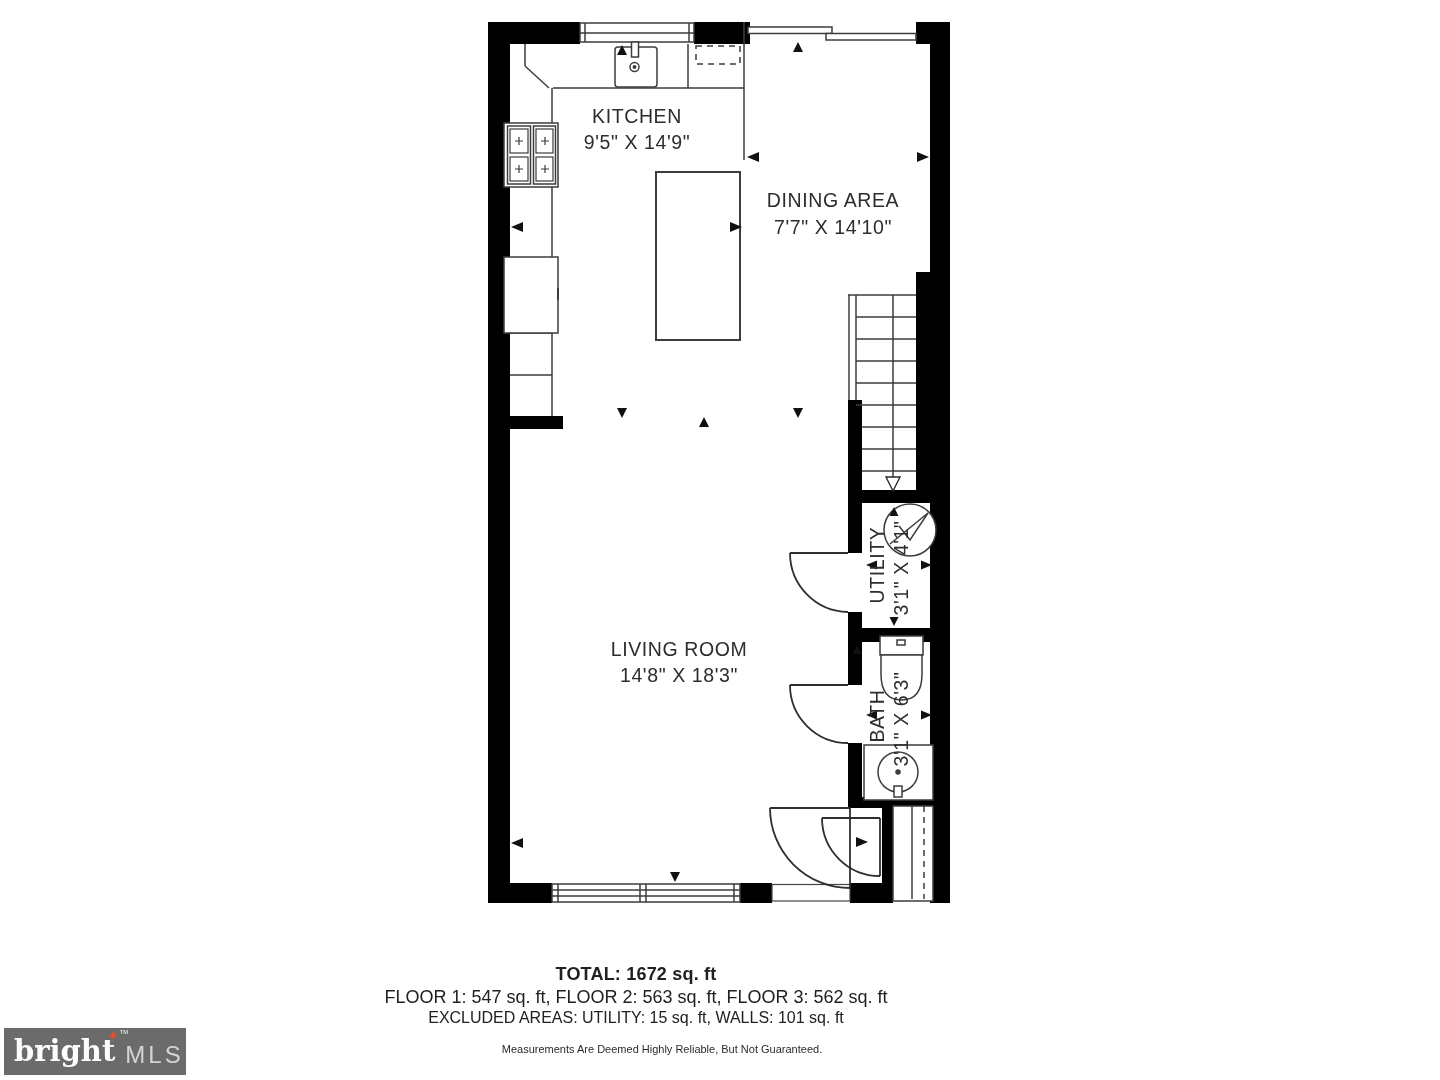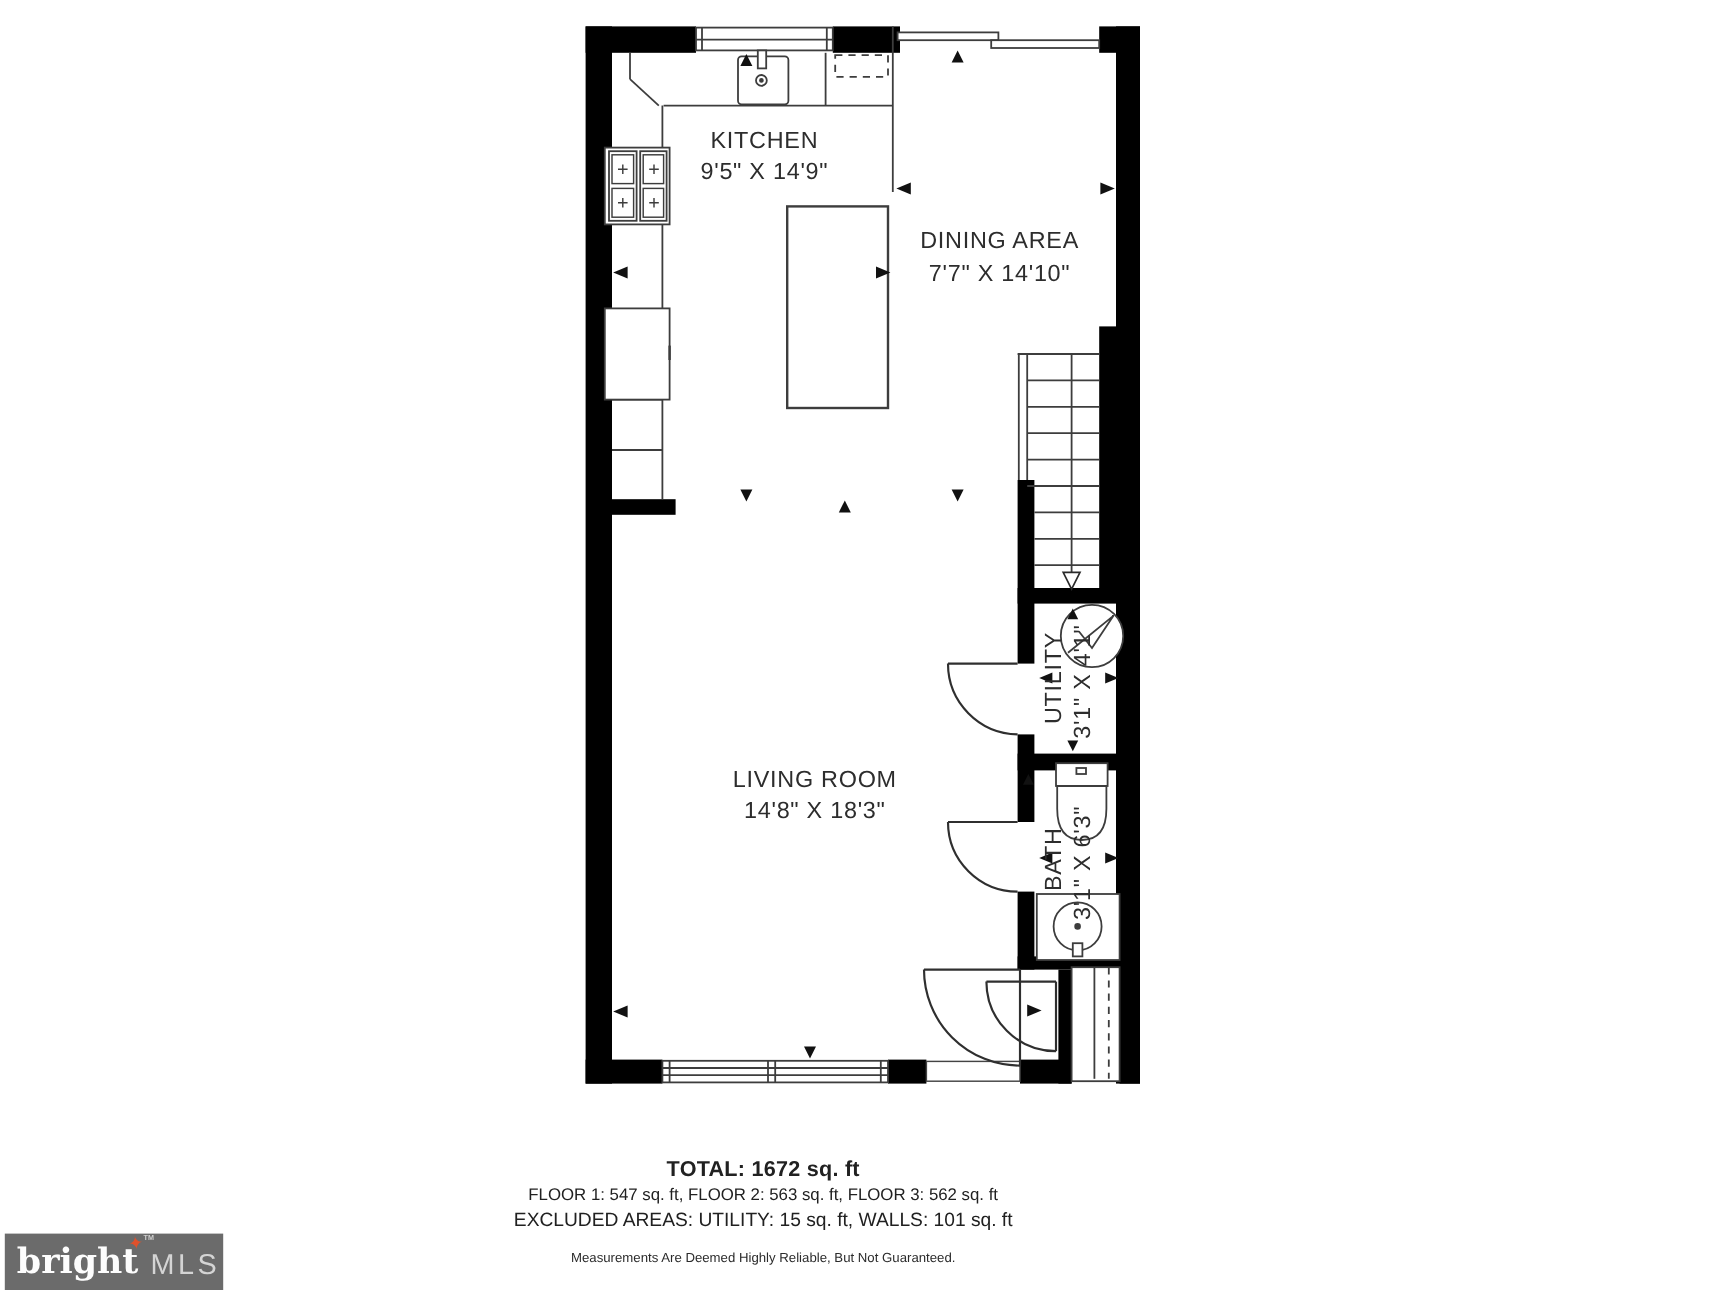--- a/index.html
+++ b/index.html
@@ -7,23 +7,23 @@
     width:1440px;height:1080px;position:relative;background:#ffffff;
     font-family:"Liberation Sans", sans-serif;overflow:hidden;
   }
   #plan-svg{position:absolute;left:0;top:0;}
   .room-name, .room-dims{
     font-family:"Liberation Sans", sans-serif;
     font-size:19.5px;fill:#2d2d2d;letter-spacing:0.6px;
   }
   .footer{position:absolute;left:0;width:1272px;text-align:center;color:#212121;}
   .footer-total{top:964px;font-size:18px;font-weight:bold;letter-spacing:0.2px;}
-  .footer-floors{top:987px;font-size:14px;}
+  .footer-floors{top:987px;font-size:18px;}
   .footer-excluded{top:1009px;font-size:16px;}
-  .footer-disclaimer{top:1043px;font-size:11px;color:#2b2b2b;}
+  .footer-disclaimer{top:1043px;font-size:11px;color:#2b2b2b;padding-left:26px;}
   .logo{
     position:absolute;left:4px;top:1028px;width:182px;height:47px;
     display:flex;align-items:center;
   }
   .logo-brand{
     font-family:"DejaVu Serif", serif;font-weight:bold;
     color:#fdfdfd;font-size:29px;margin-left:10px;position:relative;line-height:1;
   }
   .logo-star{
     position:absolute;right:-4px;top:-8px;font-size:15px;

